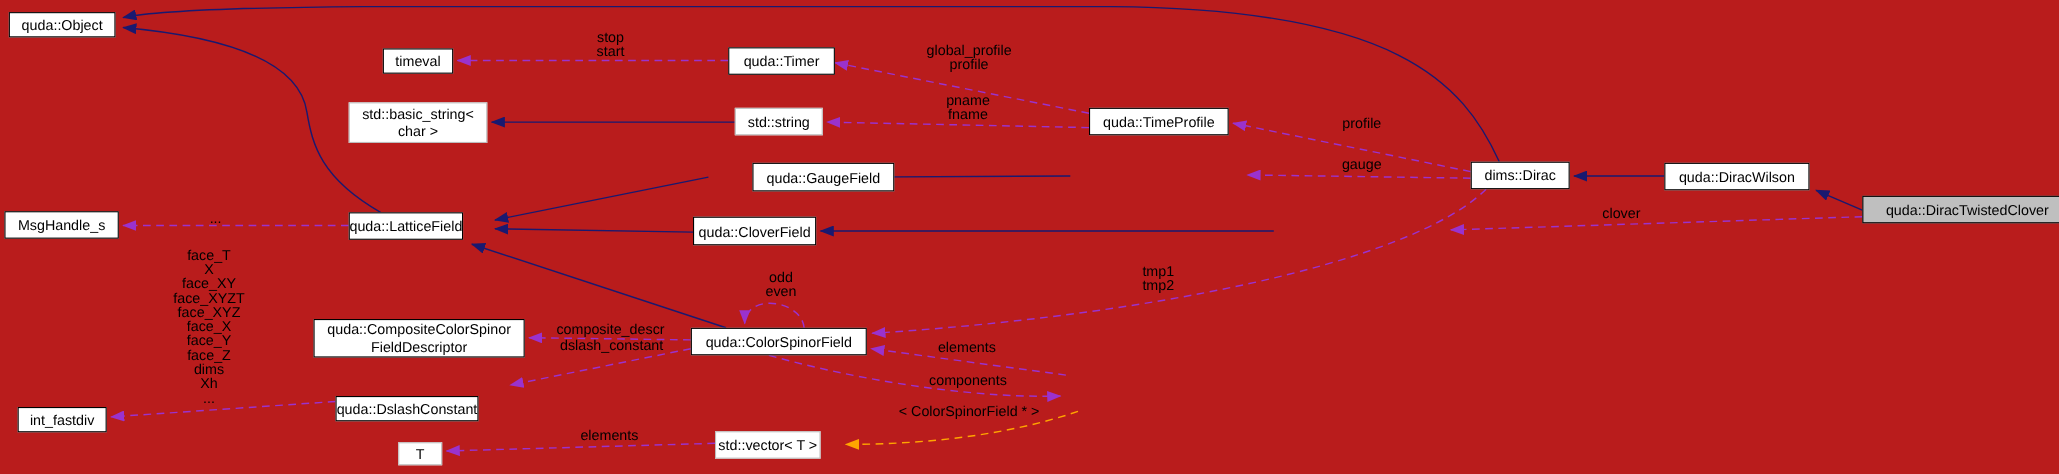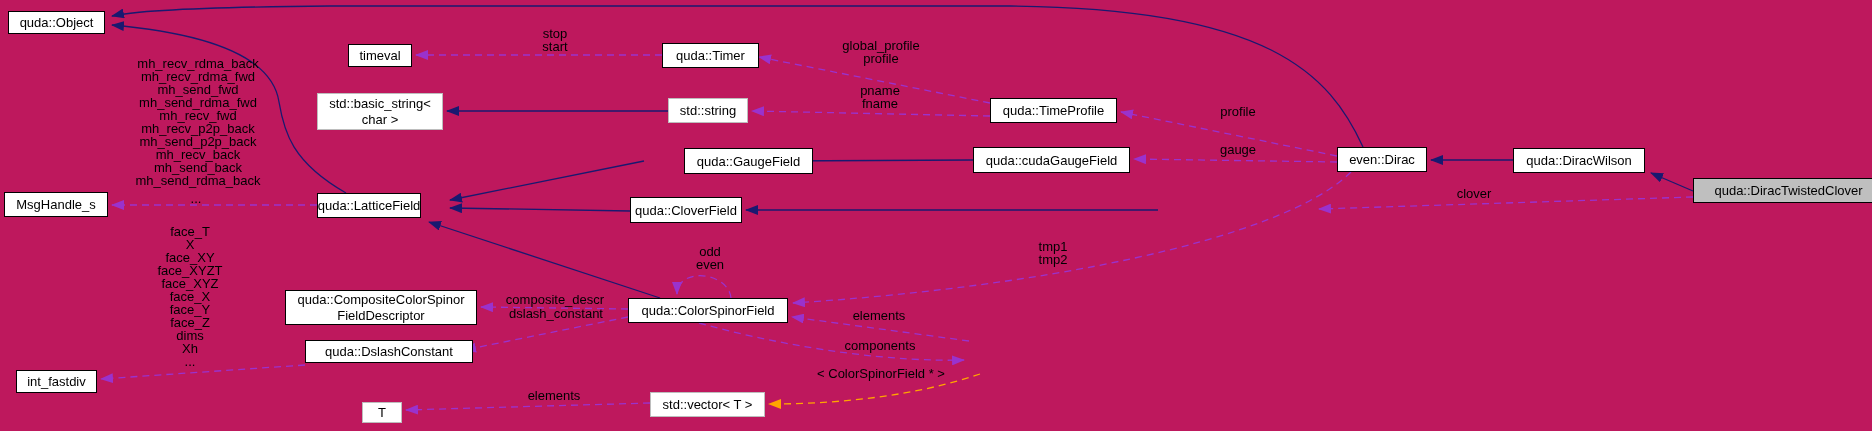--- a/index.html
+++ b/index.html
@@ -1,16 +1,16 @@
 <!DOCTYPE html>
 <html><head>
 <meta charset="utf-8">
 <style>
   html,body{margin:0;padding:0;background:#fff;}
-  .canvas{position:relative;width:1872px;height:431px;background:#be185d;
+  .canvas{position:relative;width:1872px;height:431px;background:#b91c1c;
           font-family:"Liberation Sans",sans-serif;overflow:hidden;}
   svg.edges{position:absolute;left:0;top:0;}
   .node{position:absolute;box-sizing:border-box;display:flex;align-items:center;justify-content:center;
         background:#ffffff;border:1px solid #000000;color:#000;font-size:13px;line-height:15px;
         text-align:center;white-space:pre-line;cursor:default;}
   .node.ext{border-color:#bdbdbd;}
   .node.focus{background:#bfbfbf;}
   .elabel{position:absolute;transform:translateX(-50%);text-align:center;color:#000;
           font-size:13px;line-height:13px;white-space:pre-line;}
 </style>
@@ -69,58 +69,47 @@
   </svg>
 
   <div class="node" style="left:8px;top:11px;width:97px;height:23px">quda::Object</div>
   <div class="node" style="left:348px;top:44px;width:64px;height:23px">timeval</div>
   <div class="node" style="left:662px;top:43px;width:97px;height:25px">quda::Timer</div>
   <div class="node ext" style="left:317px;top:93px;width:126px;height:37px;line-height:16px">std::basic_string&lt;
 char &gt;</div>
   <div class="node ext" style="left:668px;top:98px;width:80px;height:25px">std::string</div>
   <div class="node" style="left:990px;top:98px;width:127px;height:25px">quda::TimeProfile</div>
   <div class="node" style="left:684px;top:148px;width:129px;height:26px">quda::GaugeField</div>
-  <div class="node" style="left:973px;top:147px;width:157px;height:26px">quda::cudaGaugeField</div>
-  <div class="node" style="left:1337px;top:147px;width:90px;height:25px">even::Dirac</div>
+  <div class="node" style="left:1337px;top:147px;width:90px;height:25px">dims::Dirac</div>
   <div class="node" style="left:1513px;top:148px;width:132px;height:25px">quda::DiracWilson</div>
   <div class="node focus" style="left:1693px;top:178px;width:191px;height:25px">quda::DiracTwistedClover</div>
   <div class="node" style="left:4px;top:192px;width:104px;height:25px">MsgHandle_s</div>
   <div class="node" style="left:317px;top:193px;width:104px;height:25px">quda::LatticeField</div>
   <div class="node" style="left:630px;top:197px;width:112px;height:26px">quda::CloverField</div>
   <div class="node" style="left:285px;top:290px;width:192px;height:35px;line-height:16px">quda::CompositeColorSpinor
 FieldDescriptor</div>
   <div class="node" style="left:628px;top:298px;width:160px;height:25px">quda::ColorSpinorField</div>
-  <div class="node" style="left:305px;top:340px;width:168px;height:23px">quda::DslashConstant</div>
+  <div class="node" style="left:305px;top:360px;width:130px;height:23px">quda::DslashConstant</div>
   <div class="node" style="left:16px;top:370px;width:81px;height:23px">int_fastdiv</div>
   <div class="node ext" style="left:362px;top:402px;width:40px;height:21px">T</div>
-  <div class="node ext" style="left:650px;top:392px;width:115px;height:25px">std::vector&lt; T &gt;</div>
+  <div class="node ext" style="left:650px;top:392px;width:96px;height:25px">std::vector&lt; T &gt;</div>
 
   <div class="elabel" style="left:555px;top:27px">stop
 start</div>
   <div class="elabel" style="left:881px;top:39px">global_profile
 profile</div>
   <div class="elabel" style="left:880px;top:84px">pname
 fname</div>
   <div class="elabel" style="left:1238px;top:105px">profile</div>
   <div class="elabel" style="left:1238px;top:143px">gauge</div>
   <div class="elabel" style="left:1474px;top:187px">clover</div>
   <div class="elabel" style="left:1053px;top:240px">tmp1
 tmp2</div>
   <div class="elabel" style="left:710px;top:245px">odd
 even</div>
-  <div class="elabel" style="left:198px;top:57px">mh_recv_rdma_back
-mh_recv_rdma_fwd
-mh_send_fwd
-mh_send_rdma_fwd
-mh_recv_fwd
-mh_recv_p2p_back
-mh_send_p2p_back
-mh_recv_back
-mh_send_back
-mh_send_rdma_back</div>
   <div class="elabel" style="left:196px;top:192px">...</div>
   <div class="elabel" style="left:190px;top:225px">face_T
 X
 face_XY
 face_XYZT
 face_XYZ
 face_X
 face_Y
 face_Z
 dims

